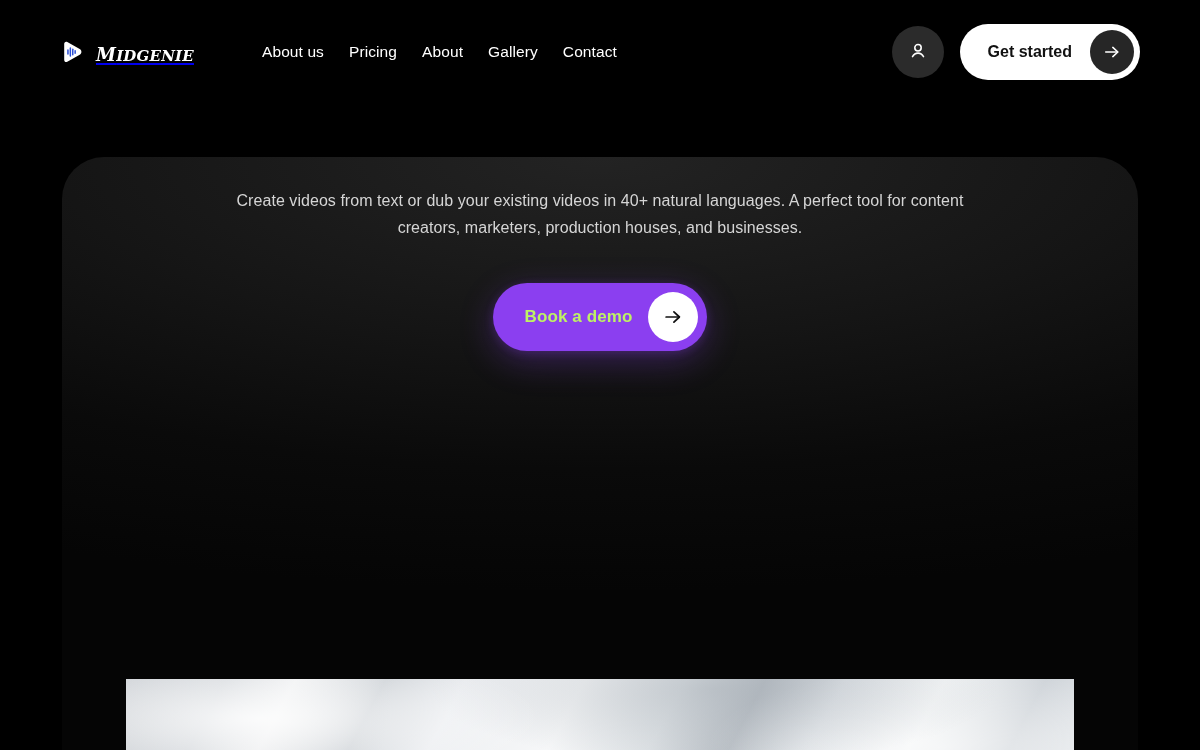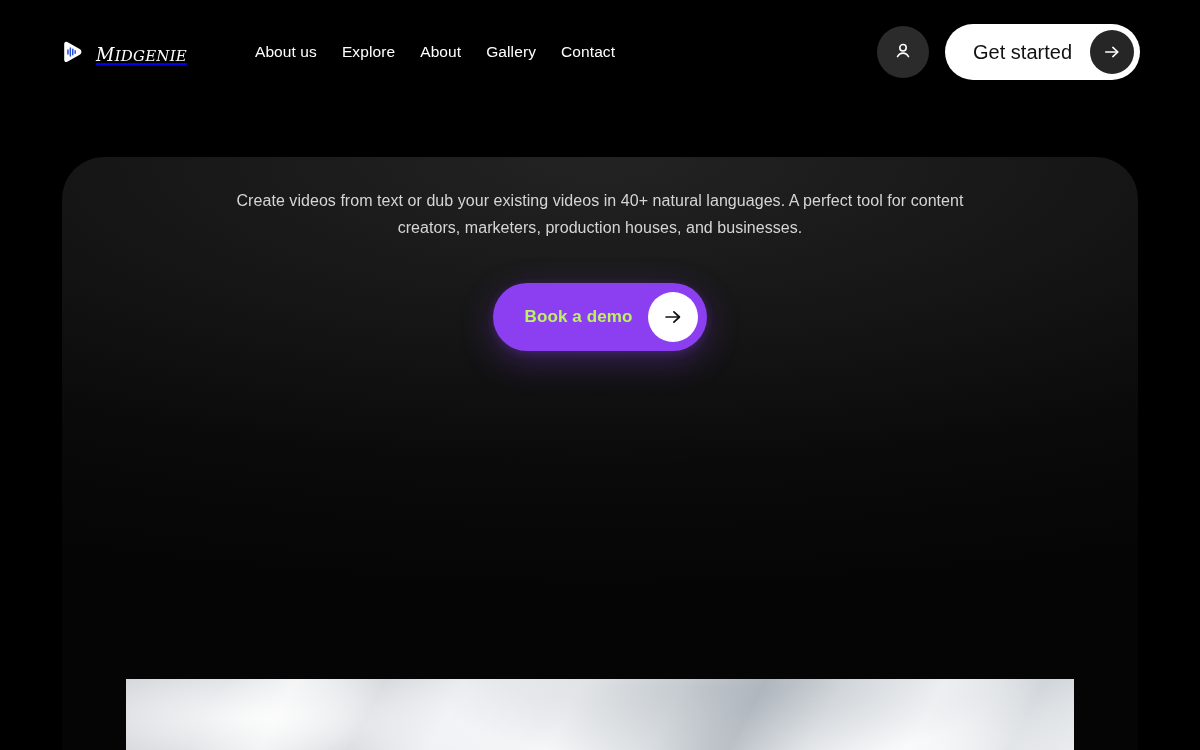--- a/index.html
+++ b/index.html
@@ -19,21 +19,21 @@
     z-index: 10;
   }
   .brand { display: flex; align-items: center; gap: 10px; }
   .brand-mark {
     width: 28px; height: 28px;
     display: flex; align-items: center; justify-content: center;
   }
   .brand-name {
     font-family: "DejaVu Serif", serif;
     font-size: 21px;
-    font-weight: 400;
+    font-weight: 700;
     font-style: italic;
     color: #ffffff;
     letter-spacing: 0.2px;
     font-variant: small-caps;
     text-transform: lowercase;
   }
   .brand-name::first-letter { font-size: 25px; }
 
   .nav-links {
     display: flex; align-items: center;
@@ -65,22 +65,22 @@
     height: 56px;
     background: #ffffff;
     border-radius: 28px;
     display: flex; align-items: center;
     padding: 0 6px 0 28px;
     gap: 18px;
     cursor: pointer; border: none;
   }
   .cta-pill-label {
     color: #111111;
-    font-size: 20px;
-    font-weight: 400;
+    font-size: 16px;
+    font-weight: 700;
     white-space: nowrap;
   }
   .cta-pill-arrow {
     width: 44px; height: 44px;
     border-radius: 50%;
     background: #262626;
     display: flex; align-items: center; justify-content: center;
     flex: none;
   }
 
@@ -183,21 +183,21 @@
           <rect x="14.0" y="10.4" width="1.5" height="7.2" rx="0.75"></rect>
           <rect x="16.4" y="12.0" width="1.5" height="4.0" rx="0.75"></rect>
         </g>
       </svg>
     </span>
     <span class="brand-name">MidGenie</span>
   </a>
 
   <nav class="nav-links">
     <a class="nav-link" href="#">About us</a>
-    <a class="nav-link" href="#">Explore</a>
+    <a class="nav-link" href="#">Pricing</a>
     <a class="nav-link" href="#">About</a>
     <a class="nav-link" href="#">Gallery</a>
     <a class="nav-link" href="#">Contact</a>
   </nav>
 
   <div class="nav-right">
 
     <button class="avatar-btn">
       <span>
         <svg width="22" height="22" viewBox="0 0 24 24" fill="none" stroke="#ffffff" stroke-width="1.7" stroke-linecap="round" aria-hidden="true">

